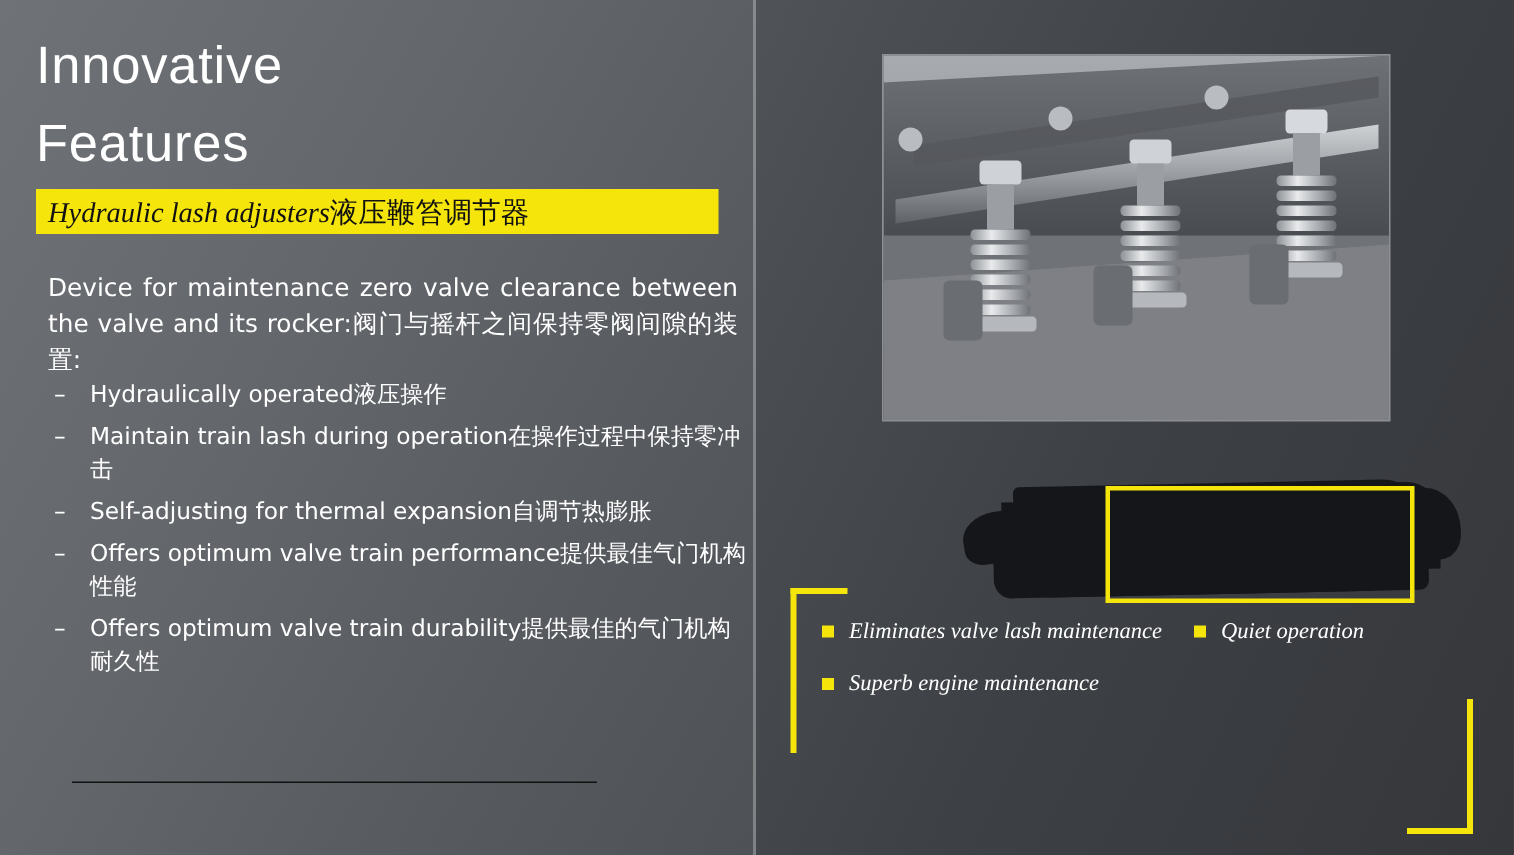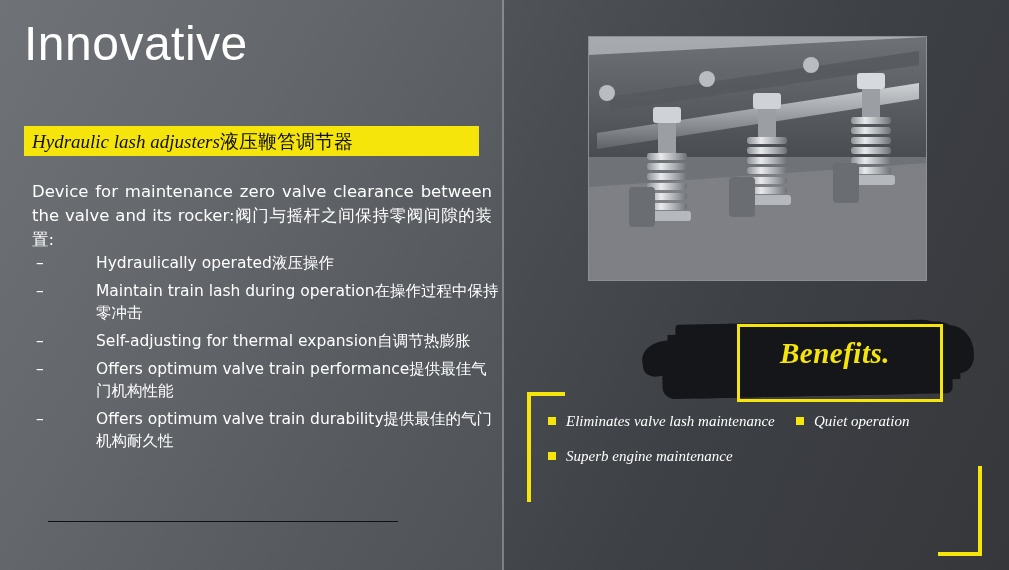--- a/index.html
+++ b/index.html
@@ -33,21 +33,21 @@
     width: 2px; height: 570px;
     background: rgba(255,255,255,0.32);
   }
   
   .title {
     position: absolute;
     left: 24px;
     top: 18px;
     width: 440px;
     color: #ffffff;
-    font-size: 48px;
+    font-size: 35px;
     line-height: 52px;
     font-weight: 400;
     letter-spacing: 0.5px;
   }
   .title-line2 { display:block; }
   
   .subtitle-bar {
     position: absolute;
     left: 24px;
     top: 126px;
@@ -98,21 +98,21 @@
     position: relative;
     padding-left: 28px;
     margin-bottom: 6px;
   }
   .bullet .dash {
     position: absolute;
     left: 4px;
     top: 0;
     color: #ffffff;
   }
-  .bullet .txt { display: block; margin-left: 36px; }
+  .bullet .txt { display: block; }
   .underline-rule {
     position: absolute;
     left: 48px;
     top: 521px;
     width: 350px;
     height: 1px;
     background: #111;
   }
   
   .photo {
@@ -232,20 +232,21 @@
 </head>
 <body>
 
 <div class="slide">
 
   <div class="left-panel"></div>
   <div class="panel-divider"></div>
 
   <div class="title">
     <span>Innovative</span>
+    <span class="title-line2">Features</span>
   </div>
 
   <div class="subtitle-bar">
     <div class="subtitle-text">
       <span>Hydraulic lash adjusters</span><span class="cn">液压鞭笞调节器</span>
     </div>
   </div>
 
   <div class="body-para">Device for maintenance zero valve clearance between the valve and its rocker:阀门与摇杆之间保持零阀间隙的装置:</div>
 
@@ -361,21 +362,20 @@
       <g fill="#b9bcc0">
         <circle cx="118" cy="42" r="8"></circle>
         <circle cx="222" cy="28" r="8"></circle>
         <circle cx="18" cy="56" r="8"></circle>
       </g>
     </svg>
   </div>
 
   <div class="brush"></div>
   <div class="benefit-frame"></div>
-  <div class="benefit-text">Benefits.</div>
 
   <div class="bracket-left"></div>
   <div class="bracket-right"></div>
 
   <div class="benefits-grid">
     <div class="benefit-item">
       <span class="sq"></span>
       <span>Eliminates valve lash maintenance</span>
     </div>
     <div class="benefit-item">

